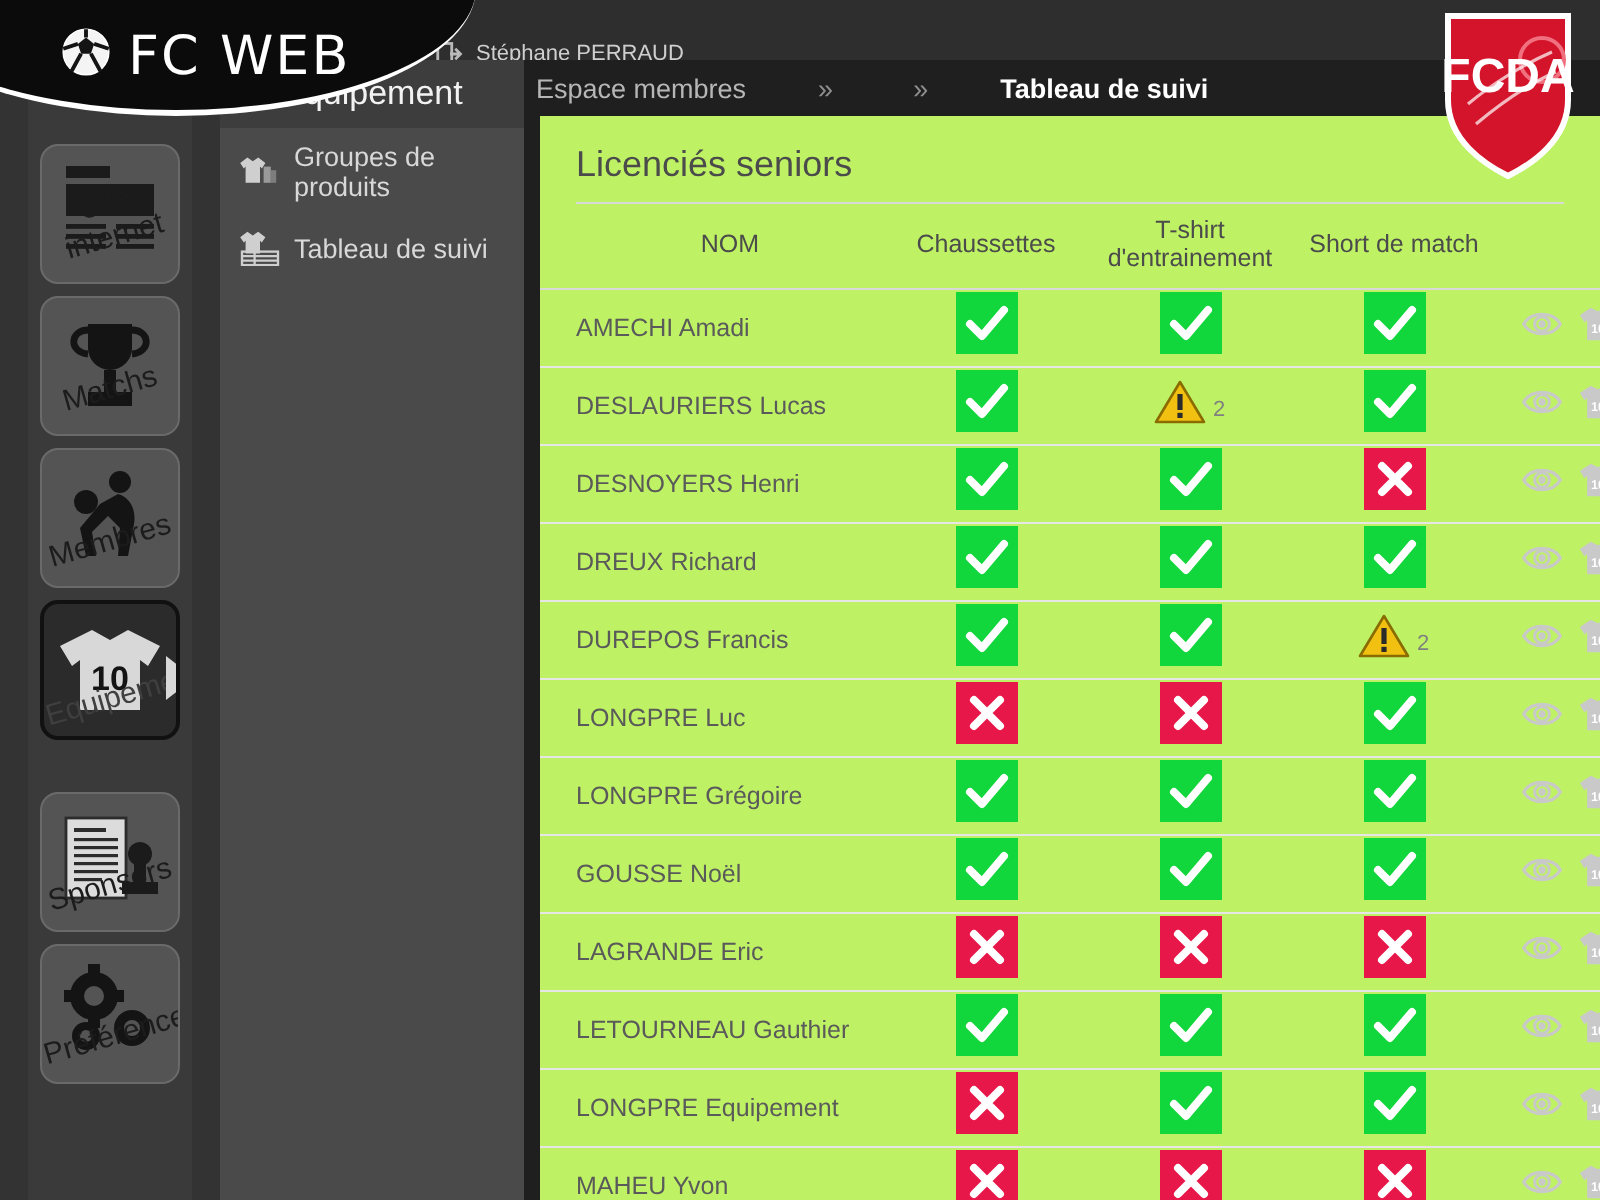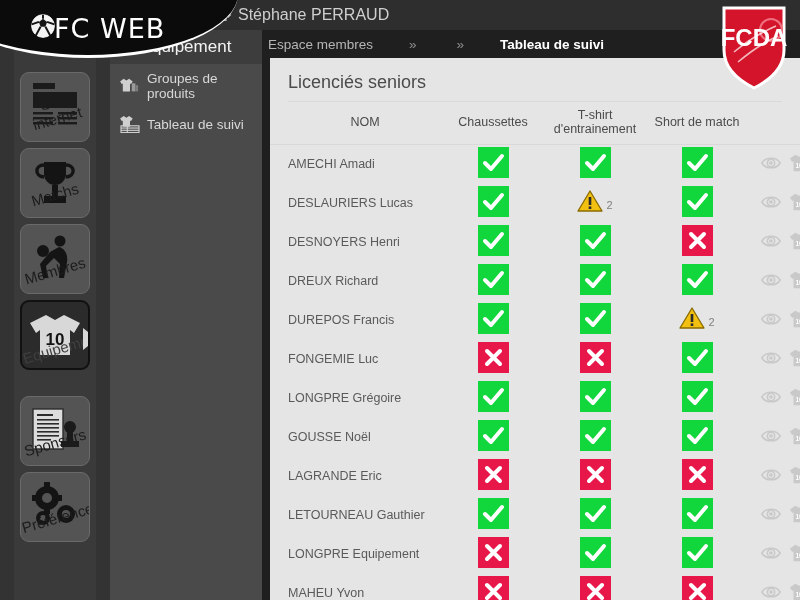--- a/index.html
+++ b/index.html
@@ -10,38 +10,38 @@
     background: #2b2b2b;
   }
   #app { position: relative; width: 800px; height: 600px; background: #2b2b2b; }
 
   
   .topbar {
     position: absolute; left: 0; top: 0; width: 800px; height: 30px;
     background: #2e2e2e;
   }
   .user-area {
-    position: absolute; left: 218px; top: 6px;
+    position: absolute; left: 218px; top: 20px;
     display: flex; align-items: center; gap: 6px;
-    color: #cfcfcf; font-size: 16px;
+    color: #cfcfcf; font-size: 11px;
   }
   .logout-ico { width: 14px; height: 14px; display: block; }
 
   
   .brand {
     position: absolute; left: -62px; top: -70px;
     width: 300px; height: 128px;
     background: #0b0b0b;
     border-radius: 50%;
     border-bottom: 3px solid #ffffff;
     z-index: 40;
   }
   .brand-inner {
     position: absolute; left: 0; top: 0; width: 230px; height: 58px;
-    z-index: 41; display: flex; align-items: center; gap: 2px;
+    z-index: 41; display: flex; align-items: center; gap: 12px;
     padding-left: 30px;
   }
   .ball { width: 26px; height: 26px; flex: 0 0 26px; margin-top: -6px; }
   .brand-text {
     color: #ffffff; font-size: 27px; letter-spacing: 1px;
     font-family: "DejaVu Sans", sans-serif; font-weight: 400;
     margin-left: -4px; margin-top: -2px;
   }
 
   
@@ -109,21 +109,21 @@
   .breadcrumb {
     height: 28px; display: flex; align-items: center;
     padding-left: 6px; color: #b6b6b6; font-size: 13.5px;
     white-space: nowrap;
     gap: 32px;
   }
   .bc-sep { color: #8e8e8e; margin: 0 4px; }
   .bc-cur { color: #ffffff; font-weight: bold; }
   .panel {
     position: absolute; left: 8px; top: 28px; right: 0; bottom: 0;
-    background: #e5e5e5;
+    background: #bef264;
     overflow: hidden;
   }
   .panel-title {
     margin: 14px 18px 0 18px;
     padding-bottom: 8px;
     font-size: 18px; color: #4b4b4b;
     border-bottom: 1px solid #d9d9d9;
   }
   table { width: 100%; border-collapse: collapse; table-layout: fixed; }
   th {
@@ -465,21 +465,21 @@
                     <circle cx="12" cy="9" r="4" fill="none" stroke="#c9c9c9" stroke-width="1.7"></circle>
                     <circle cx="12" cy="9" r="2" fill="#c9c9c9"></circle>
                   </svg>
                   <svg class="act-ico jersey" viewBox="0 0 22 20">
                     <path d="M7 1 L11 3 L15 1 L21 5 L18.5 9 L17 8 L17 19 L5 19 L5 8 L3.5 9 L1 5 Z" fill="#c9c9c9"></path>
                     <text x="11" y="15" font-family="Liberation Sans, sans-serif" font-size="7" font-weight="bold" fill="#ffffff" text-anchor="middle">10</text>
                   </svg>
                 </span></td>
             </tr>
             <tr>
-              <td class="nom">FONGEMIE Luc</td>
+              <td class="nom">LONGPRE Luc</td>
               <td><span class="badge"><svg width="31" height="31" viewBox="0 0 31 31">
                     <rect width="31" height="31" fill="#e8174a"></rect>
                     <path d="M9 9 L22 22 M22 9 L9 22" fill="none" stroke="#ffffff" stroke-width="4" stroke-linecap="round"></path>
                   </svg></span></td>
               <td><span class="badge"><svg width="31" height="31" viewBox="0 0 31 31">
                     <rect width="31" height="31" fill="#e8174a"></rect>
                     <path d="M9 9 L22 22 M22 9 L9 22" fill="none" stroke="#ffffff" stroke-width="4" stroke-linecap="round"></path>
                   </svg></span></td>
               <td><span class="badge"><svg width="31" height="31" viewBox="0 0 31 31">
                     <rect width="31" height="31" fill="#11d63c"></rect>

